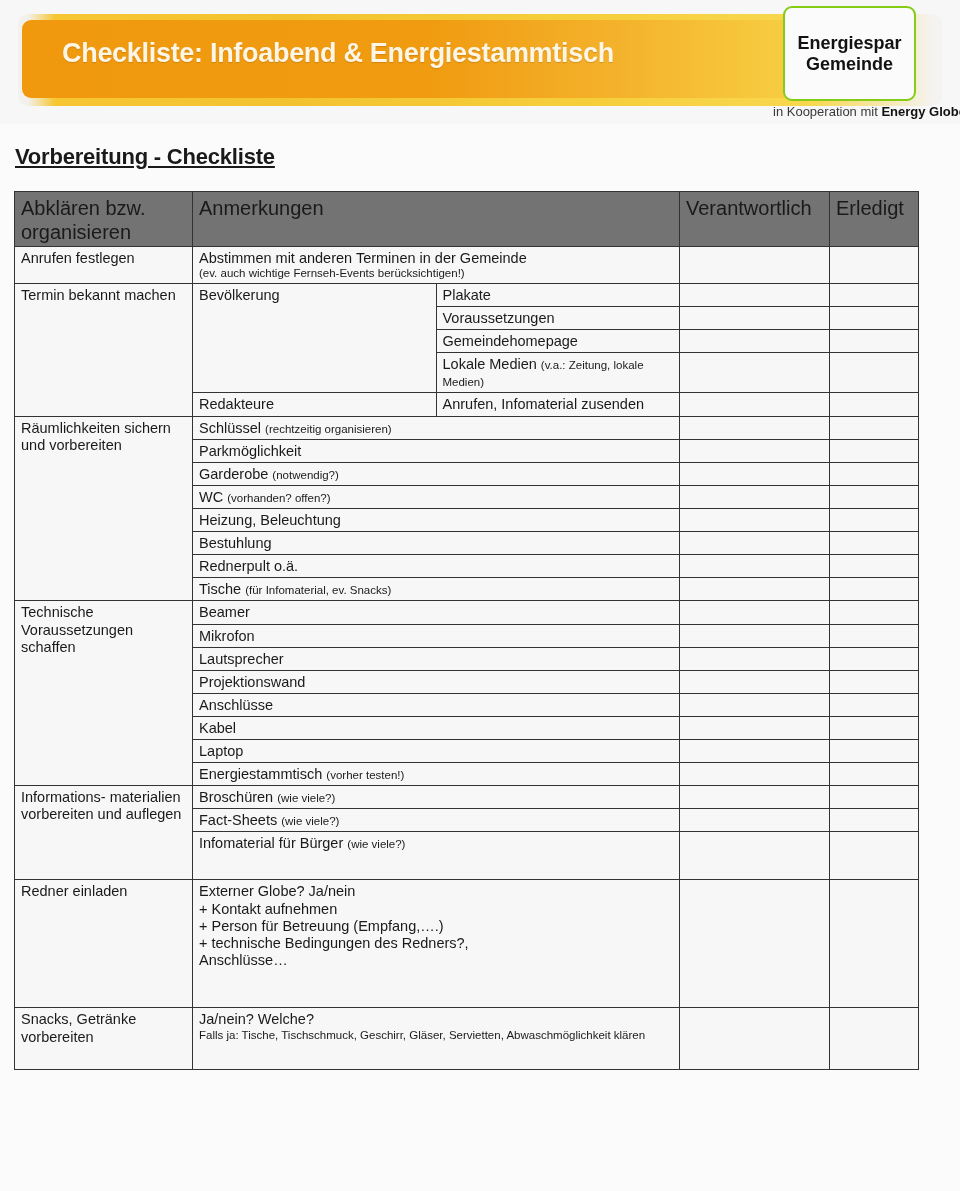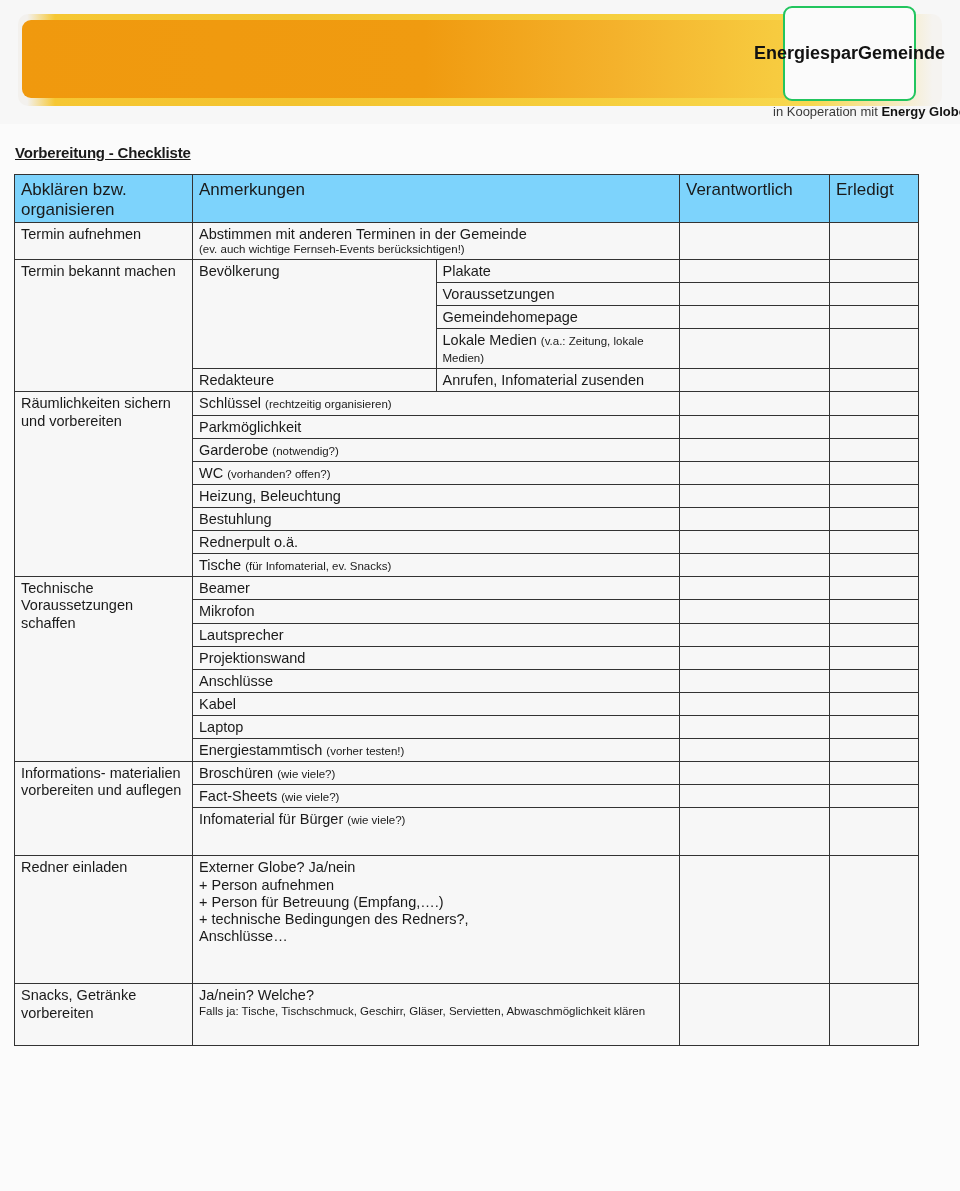--- a/index.html
+++ b/index.html
@@ -54,25 +54,25 @@
     white-space: nowrap;
     text-shadow: 0 1px 1px rgba(120,70,0,0.25);
   }
   .logo-box {
     position: absolute;
     left: 783px;
     top: 6px;
     width: 133px;
     height: 95px;
     background: #fbfbfb;
-    border: 2px solid #22c55e;
+    border: 2px solid #84cc16;
     border-radius: 9px;
     box-sizing: border-box;
     display: flex;
-    flex-direction: row;
+    flex-direction: column;
     align-items: center;
     justify-content: center;
   }
   .logo-line {
     font-size: 18px;
     font-weight: bold;
     color: #121212;
     line-height: 1.12;
   }
   .logo-sub {
@@ -88,24 +88,24 @@
   .logo-sub b { color: #111; }
 
   
   .page {
     position: relative;
     padding: 0 0 0 14px;
     background: #fbfbfb;
     height: 1067px;
   }
   .doc-title {
-    font-size: 15px;
+    font-size: 22px;
     font-weight: bold;
     text-decoration: underline;
-    padding: 20px 0 13px 1px;
+    padding: 20px 0 21px 1px;
     letter-spacing: -0.2px;
   }
 
   
   table.checklist {
     border-collapse: collapse;
     table-layout: fixed;
     width: 899px;
     background: #f7f7f7;
   }
@@ -114,22 +114,22 @@
     vertical-align: top;
     padding: 3px 5px 2px 6px;
     font-size: 14.5px;
     font-weight: normal;
     text-align: left;
     line-height: 1.18;
     background: #f7f7f7;
     box-sizing: border-box;
   }
   table.checklist th {
-    background: #7dd3fc;
-    font-size: 17px;
+    background: #737373;
+    font-size: 20px;
     padding-top: 5px;
   }
   td.cat, th.cat { width: 178px; }
   td.note       { width: 487px; }
   td.note-left  { width: 190px; margin-top: 23px; }
   td.note-right { width: 297px; }
   td.resp, th.resp { width: 150px; }
   td.done, th.done { width:  89px; }
   th.notehead { width: 487px; }
 
@@ -137,20 +137,21 @@
     font-size: 11.5px;
   }
   .lineblock { display:block; }
 </style>
 </head>
 <body>
 
 <div class="banner-wrap">
   <div class="banner-bg"></div>
   <div class="banner-bar"></div>
+  <div class="banner-title">Checkliste: Infoabend &amp; Energiestammtisch</div>
   <div class="logo-box">
     <div class="logo-line">Energiespar</div>
     <div class="logo-line">Gemeinde</div>
   </div>
   <div class="logo-sub">
     <span>in Kooperation mit </span><b>Energy Globe</b>
   </div>
 </div>
 
 <div class="page">
@@ -162,21 +163,21 @@
       <tr>
         <th class="cat">Abklären bzw. organisieren</th>
         <th class="notehead" colspan="2">Anmerkungen</th>
         <th class="resp">Verantwortlich</th>
         <th class="done">Erledigt</th>
       </tr>
     </thead>
     <tbody>
 
       <tr>
-        <td class="cat">Termin aufnehmen</td>
+        <td class="cat">Anrufen festlegen</td>
         <td class="note" colspan="2">
           <span class="lineblock">Abstimmen mit anderen Terminen in der Gemeinde</span>
           <span class="small lineblock">(ev. auch wichtige Fernseh-Events berücksichtigen!)</span>
         </td>
         <td class="resp"></td>
         <td class="done"></td>
       </tr>
 
       <tr>
         <td class="cat" rowspan="5">Termin bekannt machen</td>
@@ -323,21 +324,21 @@
           <span>Infomaterial für Bürger </span><span class="small">(wie viele?)</span>
         </td>
         <td class="resp"></td>
         <td class="done"></td>
       </tr>
 
       <tr>
         <td class="cat">Redner einladen</td>
         <td class="note" colspan="2" style="height:128px">
           <span class="lineblock">Externer Globe? Ja/nein</span>
-          <span class="lineblock">+ Person aufnehmen</span>
+          <span class="lineblock">+ Kontakt aufnehmen</span>
           <span class="lineblock">+ Person für Betreuung (Empfang,….)</span>
           <span class="lineblock">+ technische Bedingungen des Redners?,</span>
           <span class="lineblock">Anschlüsse…</span>
         </td>
         <td class="resp"></td>
         <td class="done"></td>
       </tr>
 
       <tr>
         <td class="cat">Snacks, Getränke vorbereiten</td>

